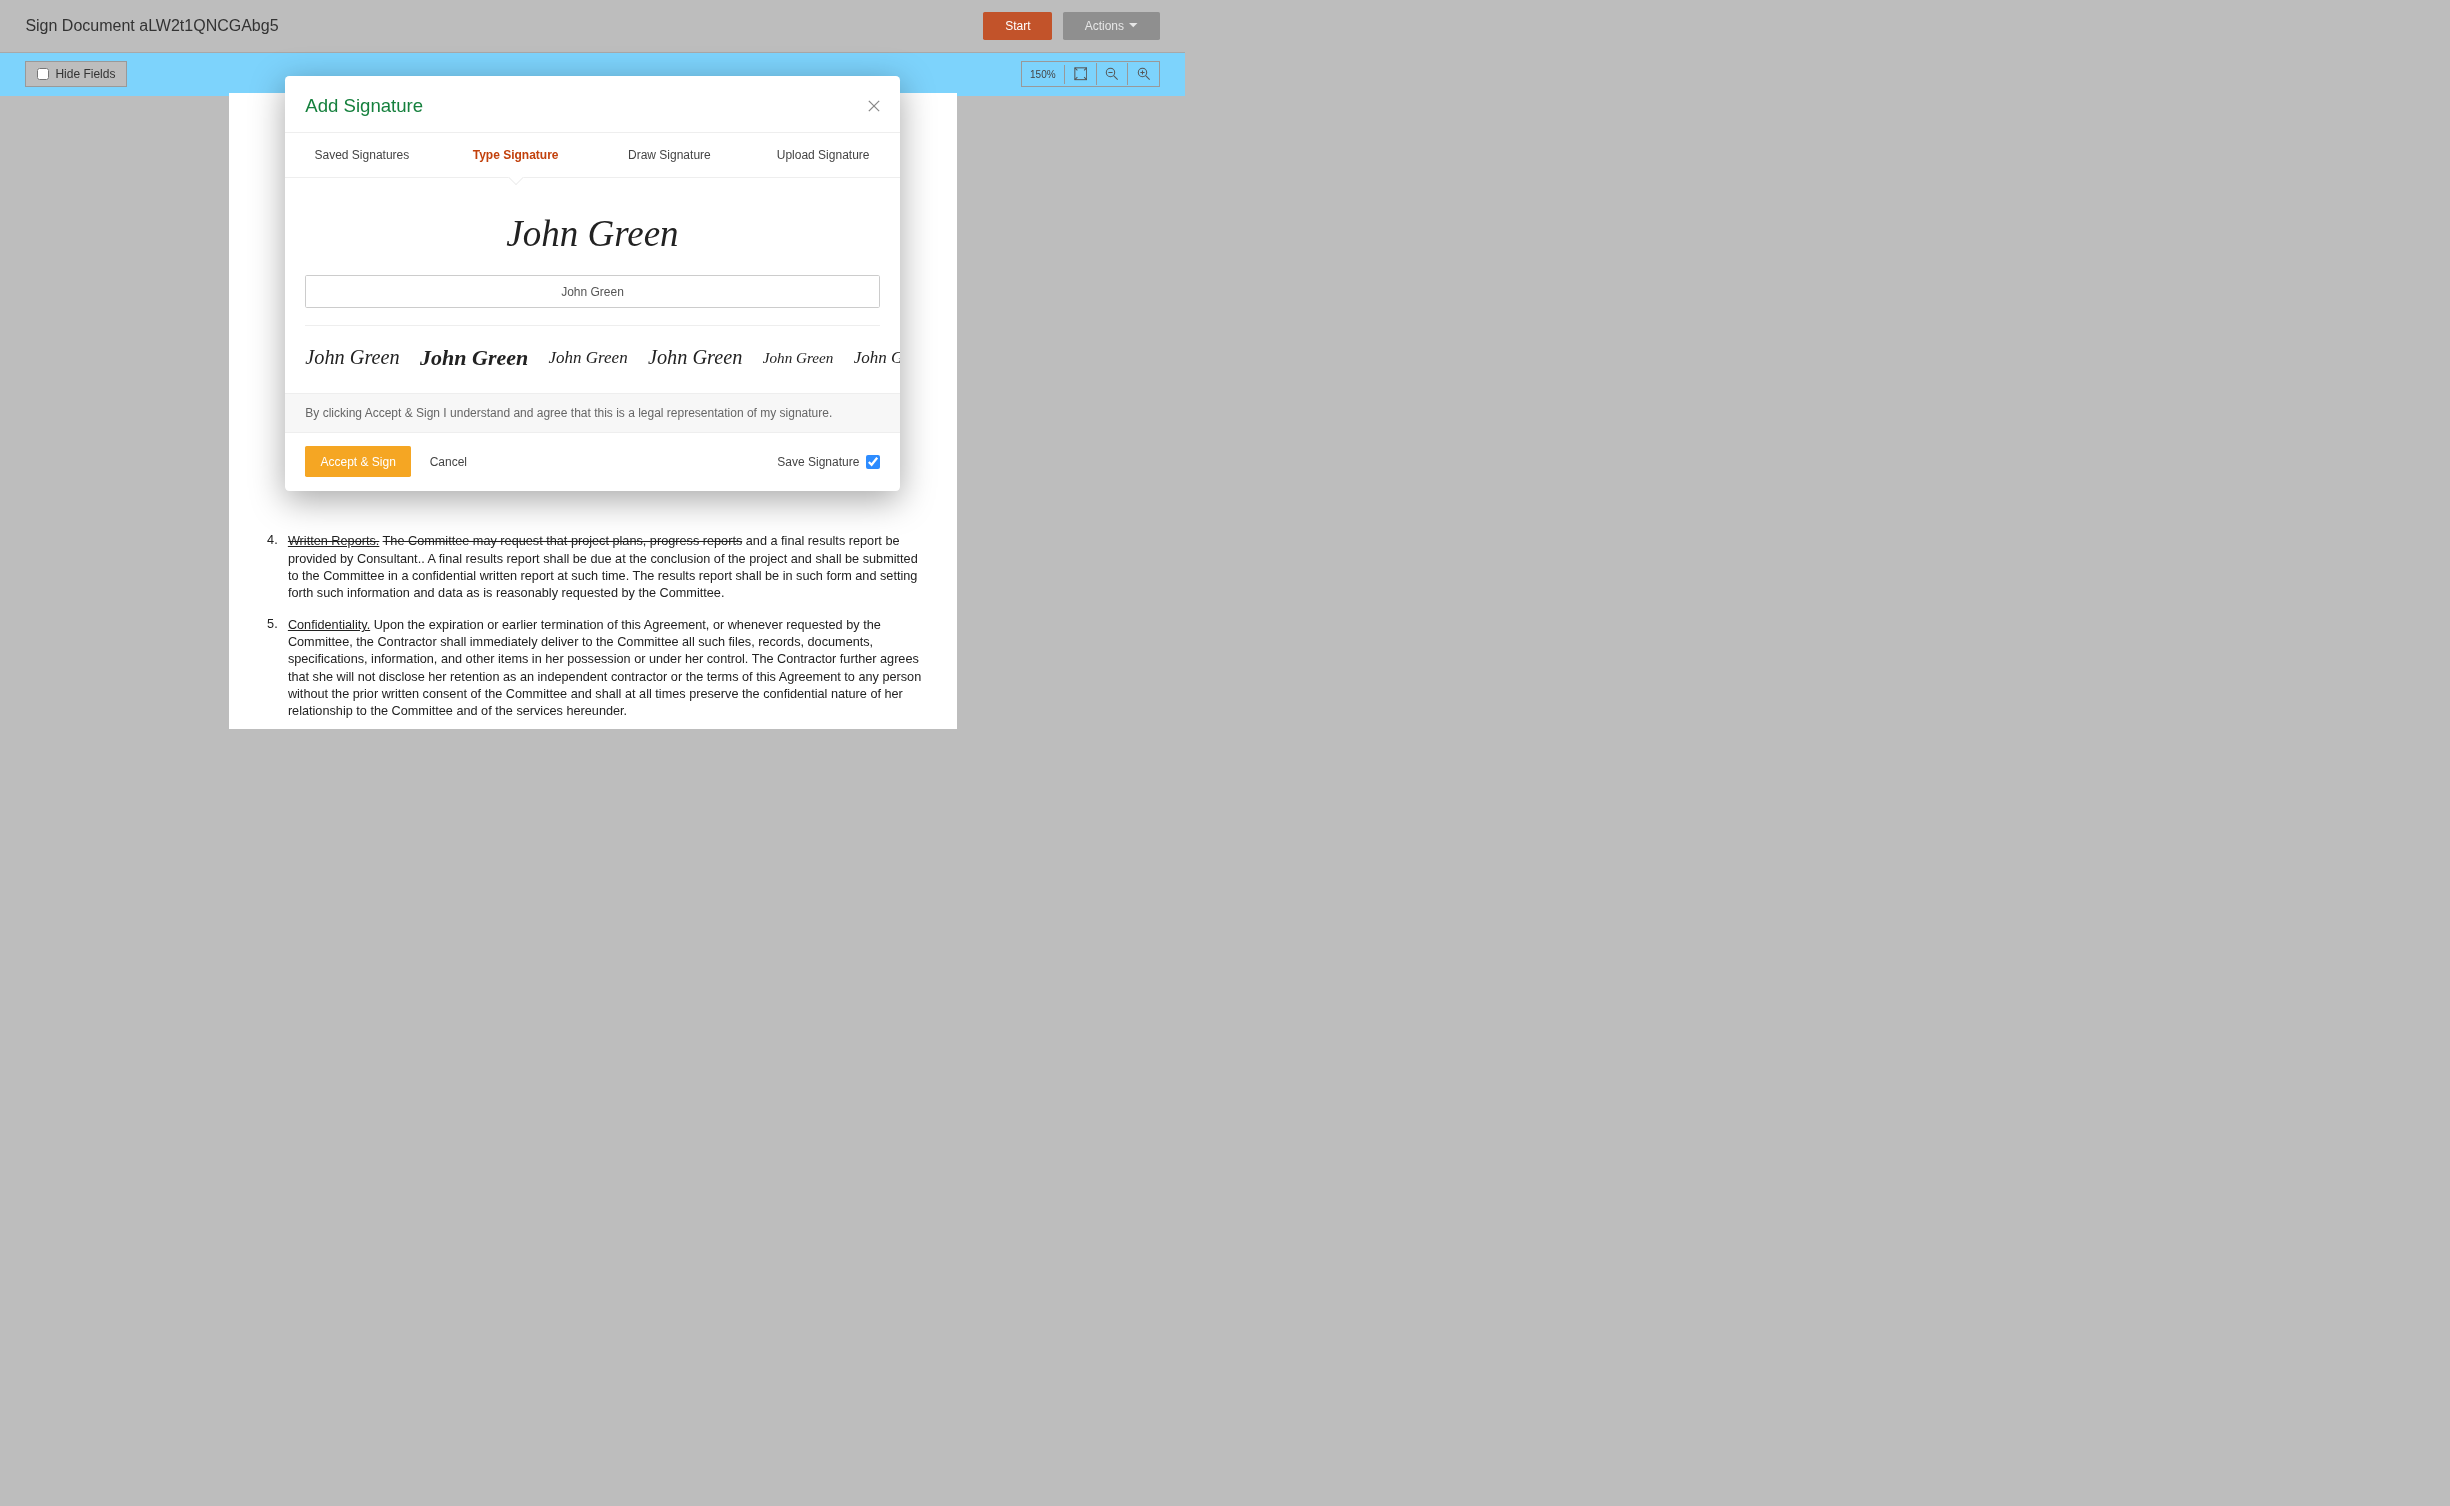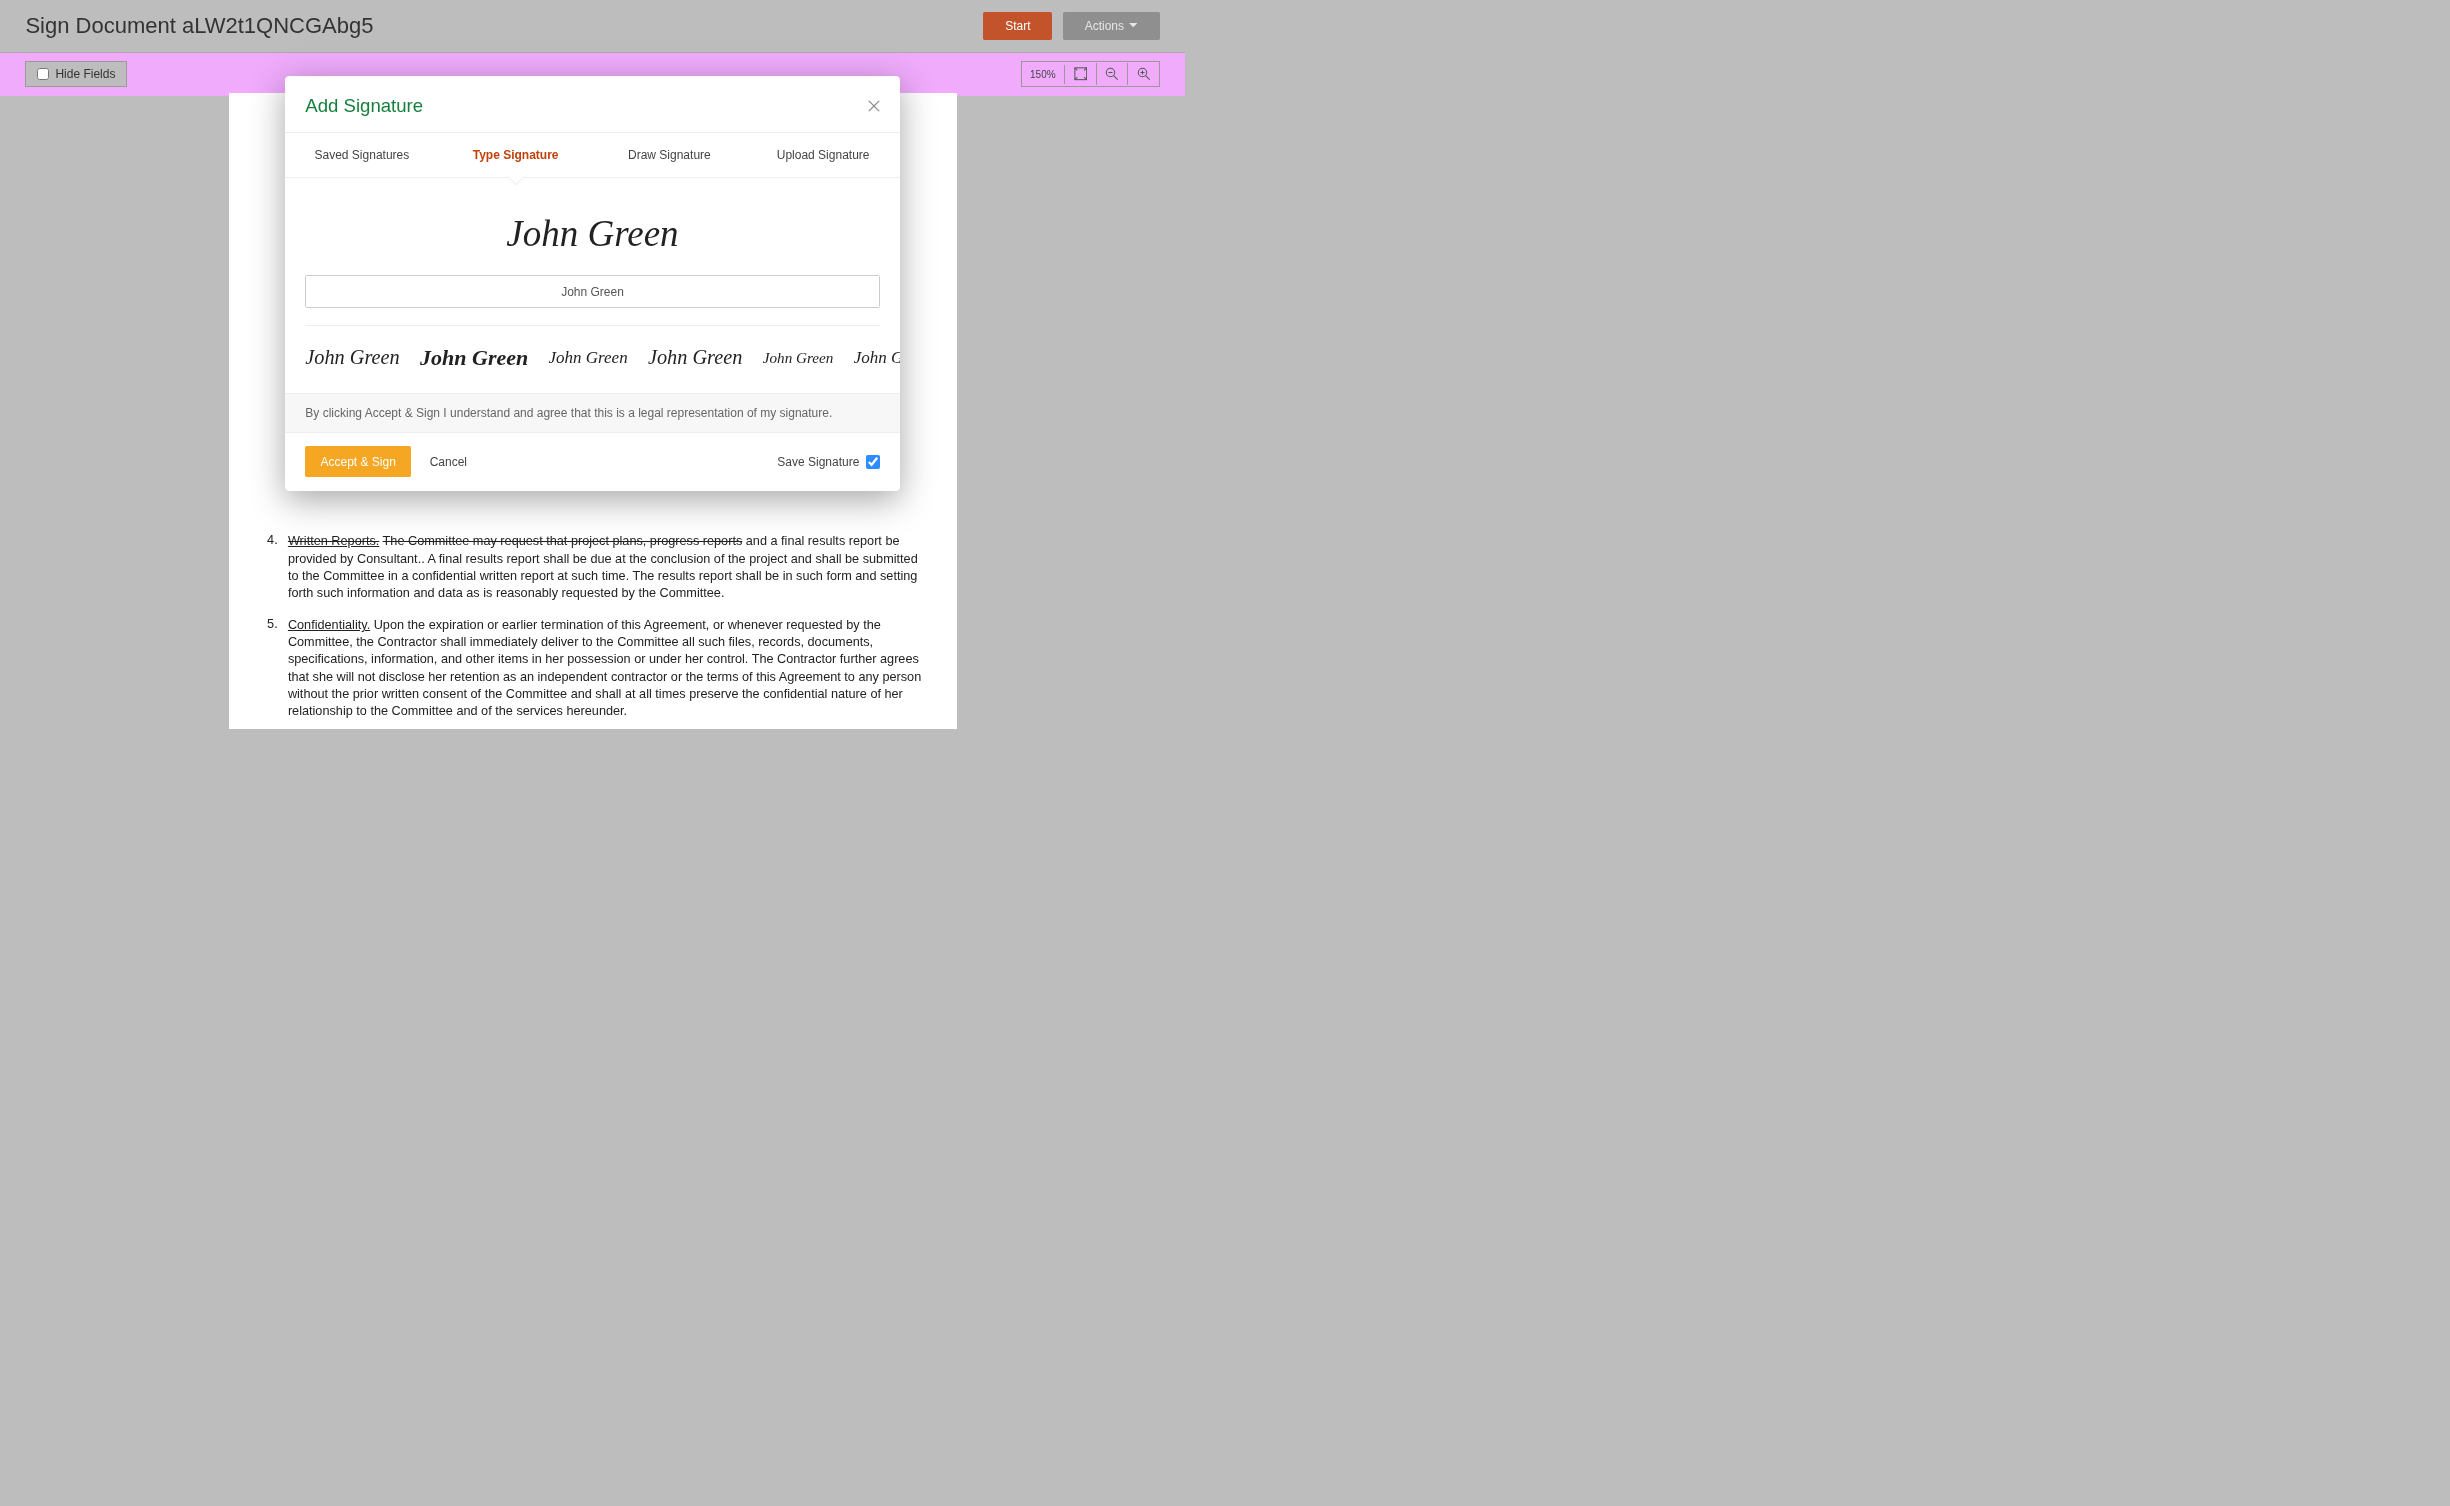--- a/index.html
+++ b/index.html
@@ -13,21 +13,21 @@
 }
 .header {
   background: #bdbdbd;
   display: flex;
   align-items: center;
   justify-content: space-between;
   padding: 12px 25.4px;
   border-bottom: 0.8px solid #a8a8a8;
 }
 .page-title {
-  font-size: 22px;
+  font-size: 16px;
   font-weight: 400;
   color: #333;
 }
 .header-actions {
   display: flex;
   gap: 10.2px;
 }
 .btn {
   padding: 6.8px 22px;
   border: none;
@@ -43,21 +43,21 @@
   background: #8f8f8f;
   color: #e6e6e6;
   display: flex;
   align-items: center;
   gap: 5.1px;
 }
 .toolbar {
   display: flex;
   justify-content: space-between;
   padding: 8.5px 25.4px;
-  background: #f0abfc;
+  background: #7dd3fc;
 }
 .hide-fields {
   display: flex;
   align-items: center;
   gap: 6.8px;
   border: 0.8px solid #999;
   padding: 5.1px 10.2px;
   background: #bdbdbd;
   font-size: 12px;
   color: #333;

